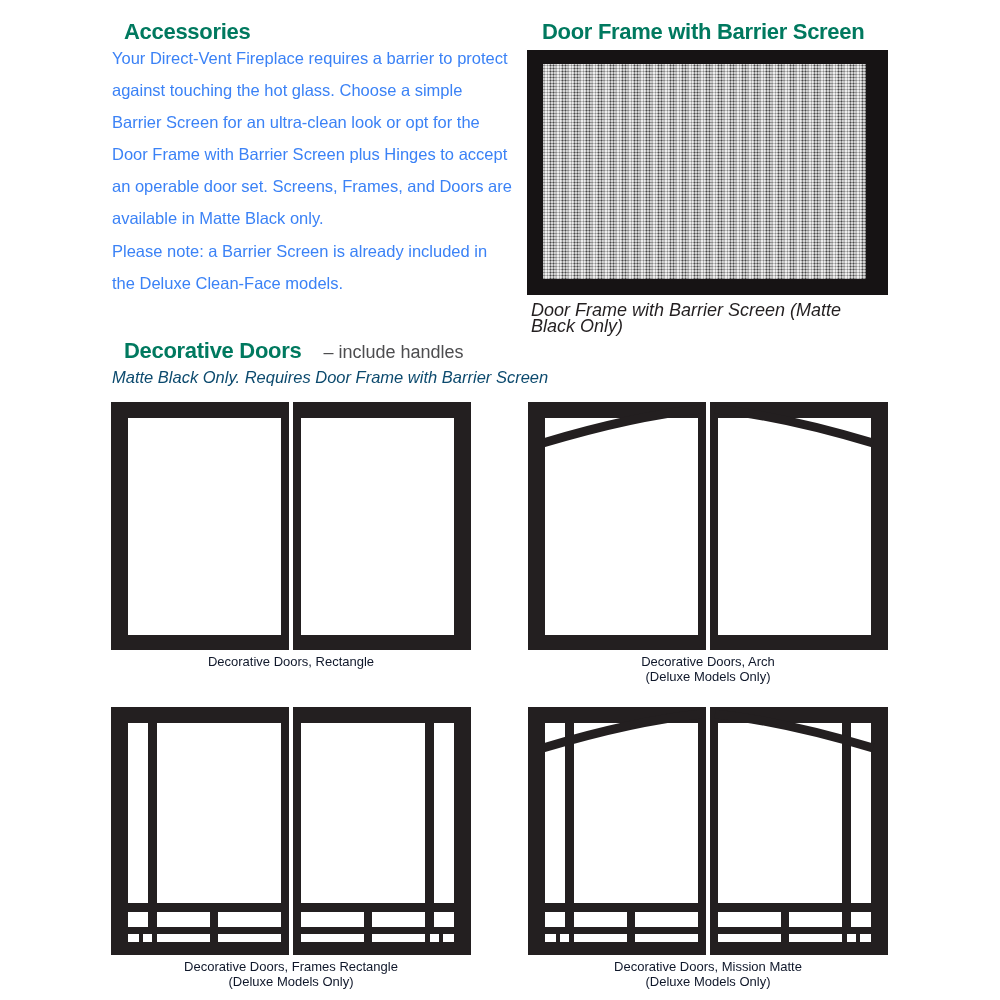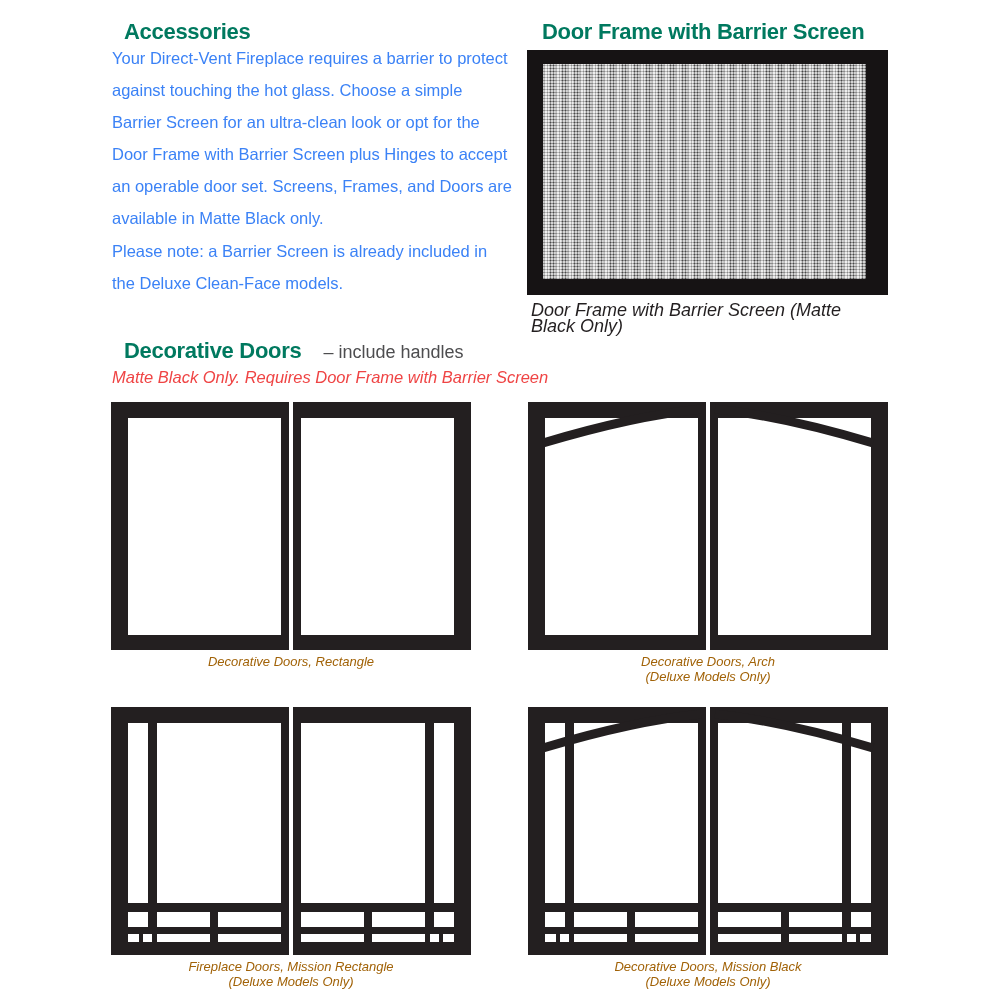--- a/index.html
+++ b/index.html
@@ -57,33 +57,33 @@
     padding-left:4px;box-sizing:border-box;
   }
 
   .deco-head-row{position:absolute;left:112px;top:339px;white-space:nowrap;}
   .head-suffix{
     font-size:18px;color:#4d4d4f;margin-left:10px;
     font-weight:normal;letter-spacing:0;margin-top:44px;
   }
   .deco-subtitle{
     position:absolute;left:112px;top:368px;
-    font-style:italic;font-size:16.5px;color:#ef4444;
+    font-style:italic;font-size:16.5px;color:#0c4a6e;
   }
 
   .door-set{position:absolute;width:360px;height:248px;}
   .door-set svg{display:block;}
   .pos-r1c1{left:111px;top:402px;}
   .pos-r1c2{left:528px;top:402px;}
   .pos-r2c1{left:111px;top:707px;}
   .pos-r2c2{left:528px;top:707px;}
 
   .door-caption{
     position:absolute;width:360px;text-align:center;
-    font-style:italic;font-size:13px;line-height:14.5px;color:#a16207;
+    font-size:13px;line-height:14.5px;color:#0f172a;
   }
   .door-caption span{display:block;}
   .cap-r1c1{left:111px;top:655px;}
   .cap-r1c2{left:528px;top:655px;}
   .cap-r2c1{left:111px;top:960px;}
   .cap-r2c2{left:528px;top:960px;}
 </style>
 </head>
 <body>
 
@@ -150,21 +150,21 @@
         <rect x="190" y="196" width="153" height="9"></rect>
         <rect x="253" y="205" width="8" height="15"></rect>
         <rect x="190" y="220" width="153" height="7"></rect>
         <rect x="328" y="227" width="4" height="8"></rect>
         <rect x="314" y="227" width="5" height="8"></rect>
         <rect x="253" y="227" width="8" height="8"></rect>
       </g>
     </svg>
   </div>
   <div class="door-caption cap-r2c1">
-    <span>Fireplace Doors, Mission Rectangle</span>
+    <span>Decorative Doors, Frames Rectangle</span>
     <span>(Deluxe Models Only)</span>
   </div>
 
   <div class="door-set pos-r2c2">
     <svg viewBox="0 0 360 248" width="360" height="248">
       <rect x="0" y="0" width="178" height="248" fill="#231f20"></rect>
       <rect x="182" y="0" width="178" height="248" fill="#231f20"></rect>
       <rect x="17" y="16" width="153" height="219" fill="#ffffff"></rect>
       <rect x="190" y="16" width="153" height="219" fill="#ffffff"></rect>
       <g fill="#231f20">
@@ -181,17 +181,17 @@
         <rect x="190" y="220" width="153" height="7"></rect>
         <rect x="328" y="227" width="4" height="8"></rect>
         <rect x="314" y="227" width="5" height="8"></rect>
         <rect x="253" y="227" width="8" height="8"></rect>
       </g>
       <path d="M 15 41 Q 105 14 173 7" fill="none" stroke="#231f20" stroke-width="9"></path>
       <path d="M 345 41 Q 255 14 187 7" fill="none" stroke="#231f20" stroke-width="9"></path>
     </svg>
   </div>
   <div class="door-caption cap-r2c2">
-    <span>Decorative Doors, Mission Black</span>
+    <span>Decorative Doors, Mission Matte</span>
     <span>(Deluxe Models Only)</span>
   </div>
 
 </div>
 
 </body></html>

